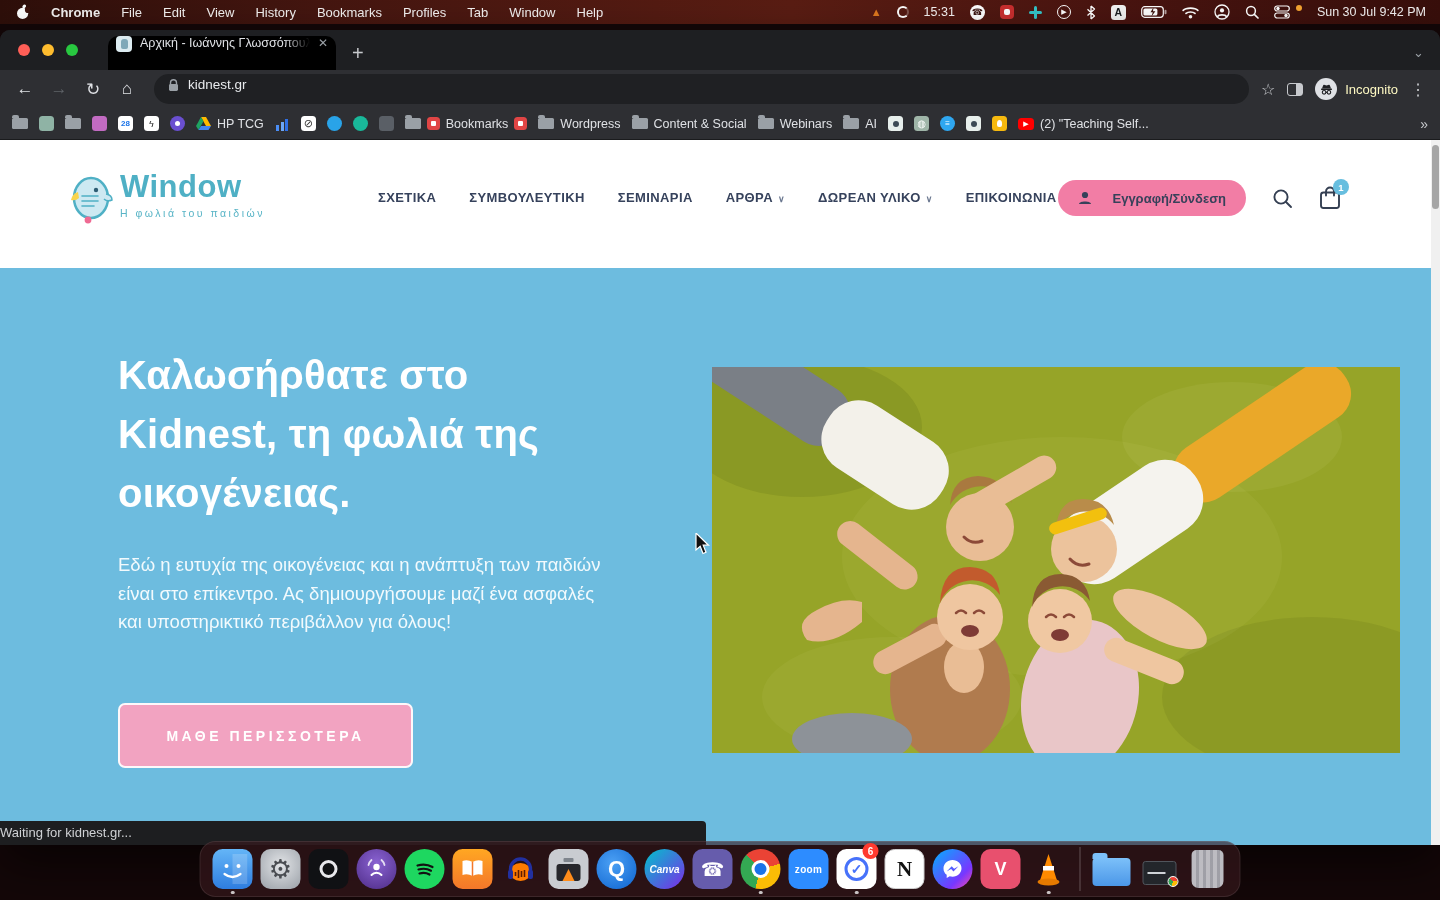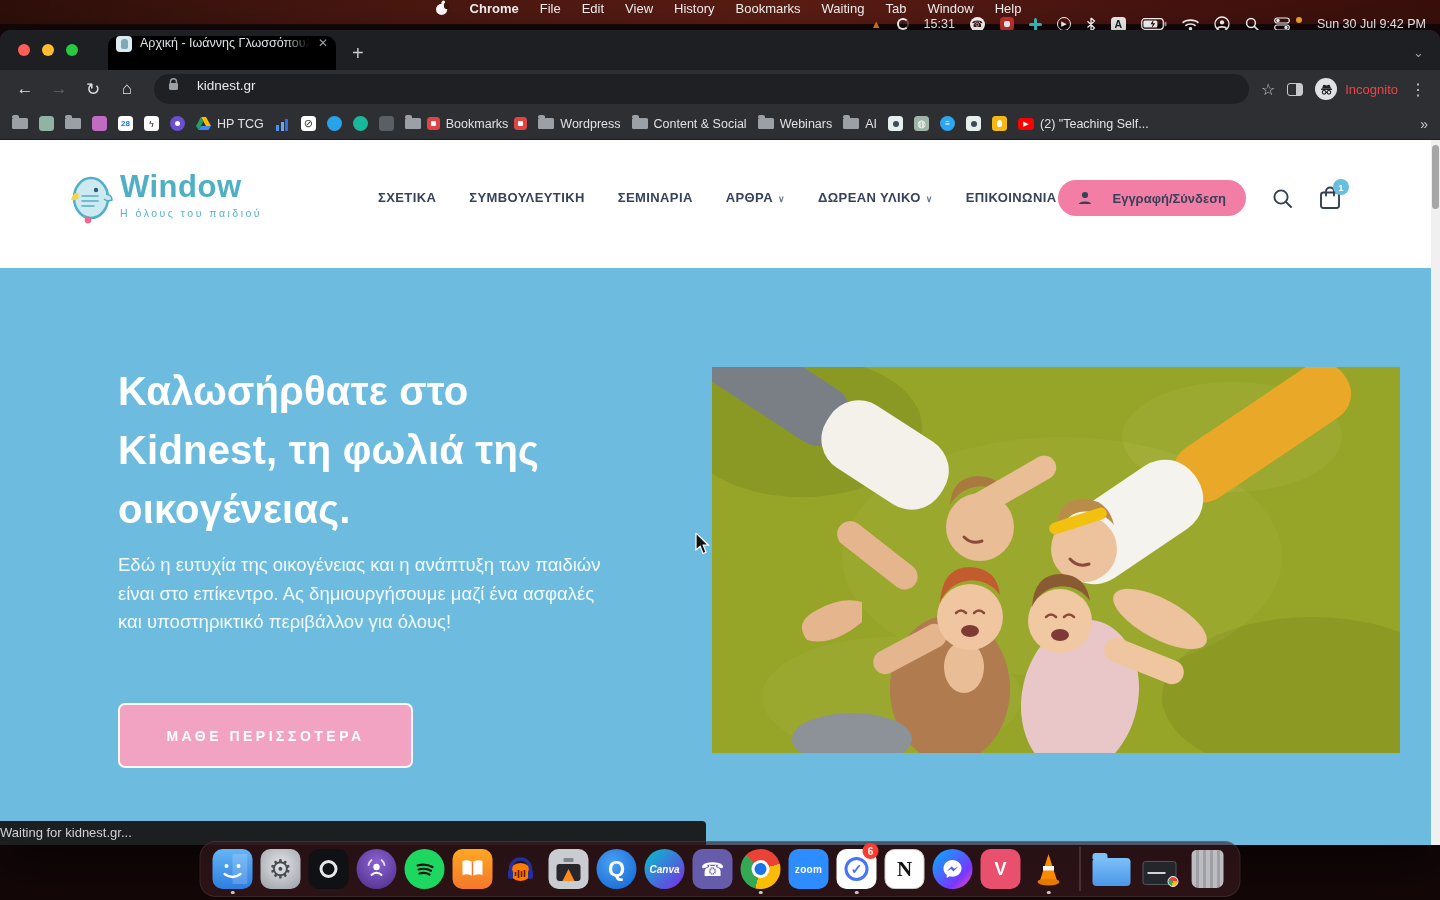--- a/index.html
+++ b/index.html
@@ -2,21 +2,21 @@
 <html><head>
 <meta charset="utf-8">
 <style>
   * { margin:0; padding:0; box-sizing:border-box; }
   html,body { width:1440px; height:900px; overflow:hidden; font-family:"Liberation Sans",sans-serif; }
   body { background:#140708; position:relative; }
 
   
   .menubar{position:absolute;left:0;top:0;width:1440px;height:24px;
     background:linear-gradient(90deg,#2e0f0a 0%,#451610 22%,#5a1d13 55%,#491410 78%,#380f0b 100%);
-    display:flex;align-items:center;color:rgba(255,255,255,.95);font-size:13px;flex-direction:column;}
+    display:flex;align-items:center;color:rgba(255,255,255,.95);font-size:13px;}
   .mb-left{display:flex;align-items:center;gap:21px;padding-left:16px;}
   .mb-left .mb-item{cursor:default;}
   .mb-app{font-weight:bold;}
   .mb-right{margin-left:auto;display:flex;align-items:center;gap:15px;padding-right:14px;font-size:12.5px;}
   .mb-ico{display:inline-flex;align-items:center;justify-content:center;height:16px;}
   .ring{width:12px;height:12px;border:2px solid #fff;border-right-color:rgba(255,255,255,.25);border-radius:50%;}
   .mb-viber{width:15px;height:15px;border-radius:50%;background:#fff;color:#3a1410;font-size:9px;display:flex;align-items:center;justify-content:center;}
   .mb-red{width:14px;height:14px;border-radius:4px;background:#c92f2f;display:flex;align-items:center;justify-content:center;}
   .mb-red i{width:6px;height:6px;border-radius:2px;background:#fff;}
   .mb-plus{position:relative;width:13px;height:13px;}
@@ -38,28 +38,28 @@
   .tab-fav{width:16px;height:16px;border-radius:4px;background:#dcebf0;flex:none;display:flex;align-items:center;justify-content:center;}
   .tab-fav i{width:7px;height:10px;background:#7fa8b8;border-radius:3px 3px 2px 2px;display:block;}
   .tab-title{color:#dfe1e5;font-size:12.5px;white-space:nowrap;overflow:hidden;flex:1;-webkit-mask-image:linear-gradient(90deg,#000 85%,transparent);mask-image:linear-gradient(90deg,#000 85%,transparent);}
   .tab-close{color:#9aa0a6;font-size:12px;flex:none;}
   .newtab{position:absolute;left:352px;bottom:7px;color:#c7c9cd;font-size:20px;line-height:20px;}
   .tab-chev{position:absolute;right:16px;bottom:10px;color:#9aa0a6;font-size:13px;}
 
   .toolbar{height:38px;background:#2e2f33;display:flex;align-items:center;padding:0 10px;gap:4px;}
   .nav-ico{width:30px;height:30px;display:flex;align-items:center;justify-content:center;color:#dfe1e5;font-size:17px;border-radius:50%;}
   .nav-ico.dis{color:#5f6368;}
-  .omnibox{flex:1;height:30px;margin:0 8px;background:#1f2023;border-radius:15px;display:flex;align-items:flex-start;padding:4px 14px;gap:18px;}
+  .omnibox{flex:1;height:30px;margin:0 8px;background:#1f2023;border-radius:15px;display:flex;align-items:flex-end;padding:12px 14px;gap:9px;}
   .url{color:#e8eaed;font-size:13.5px;}
   .tb-right{display:flex;align-items:center;gap:12px;padding-right:4px;}
   .sidepanel{width:16px;height:13px;border:1.6px solid #c7c9cd;border-radius:3px;position:relative;}
   .sidepanel i{position:absolute;right:0;top:0;bottom:0;width:45%;background:#c7c9cd;display:block;}
   .incog{display:flex;align-items:center;gap:8px;}
   .incog-circ{width:22px;height:22px;border-radius:50%;background:#dfe1e5;display:flex;align-items:center;justify-content:center;}
-  .incog-label{color:#ef4444;font-size:13px;}
+  .incog-label{color:#fef9c3;font-size:13px;}
   .dots3{color:#c7c9cd;font-size:16px;letter-spacing:0;}
 
   .bookmarksbar{height:32px;background:#2e2f33;display:flex;align-items:center;gap:11px;padding:0 12px;border-bottom:1px solid #1a1b1d;}
   .bm{display:flex;align-items:center;gap:6px;color:#dfe1e5;font-size:12.5px;white-space:nowrap;}
   .bm-folder{width:16px;height:11px;background:#9aa0a6;border-radius:1.5px;position:relative;flex:none;}
   .bm-folder::before{content:"";position:absolute;left:0;top:-3px;width:7px;height:3px;background:#9aa0a6;border-radius:2px 2px 0 0;}
   .fav{width:15px;height:15px;border-radius:3.5px;flex:none;display:flex;align-items:center;justify-content:center;font-size:9px;color:#fff;}
   .bm-overflow{margin-left:auto;color:#c7c9cd;font-size:14px;}
 
   
@@ -74,21 +74,21 @@
   .logo-tag{font-size:10.5px;letter-spacing:2.5px;color:#58b4c6;margin-top:3px;}
   .site-nav{position:absolute;left:378px;top:50px;display:flex;gap:33px;align-items:center;}
   .nav-item{display:flex;align-items:center;gap:5px;font-size:13px;font-weight:bold;color:#36425c;letter-spacing:.4px;cursor:pointer;}
   .chev{font-size:9px;color:#6b7890;transform:translateY(1px);}
   .header-right{position:absolute;right:90px;top:40px;display:flex;align-items:center;gap:26px;}
   .signup{display:flex;align-items:center;gap:20px;background:#f27da5;border-radius:18px;height:36px;padding:0 20px;color:#37415a;font-size:13px;font-weight:bold;cursor:pointer;}
   .cart-wrap{position:relative;}
   .badge{position:absolute;right:-8px;top:-7px;width:16px;height:16px;border-radius:50%;background:#67bedf;color:#fff;font-size:9.5px;font-weight:bold;display:flex;align-items:center;justify-content:center;}
 
   .hero{position:absolute;left:0;top:128px;right:9px;bottom:0;background:#6dbcdf;overflow:hidden;}
-  .hero-heading{position:absolute;left:118px;top:94px;width:500px;color:#fff;font-size:40px;font-weight:bold;line-height:1.47;letter-spacing:.2px;}
+  .hero-heading{position:absolute;left:118px;top:78px;width:500px;color:#fff;font-size:40px;font-weight:bold;line-height:1.47;letter-spacing:.2px;}
   .hero-body{position:absolute;left:118px;top:283px;width:505px;color:#f2fafd;font-size:18.5px;line-height:1.55;}
   .hero-cta{position:absolute;left:118px;top:435px;width:295px;height:65px;background:#f2a3c1;border:2px solid rgba(255,255,255,.92);border-radius:7px;display:flex;align-items:center;justify-content:center;color:#fff;font-size:14px;font-weight:bold;letter-spacing:3.5px;cursor:pointer;}
   .hero-img{position:absolute;left:712px;top:99px;width:688px;height:386px;}
 
   .status-tooltip{position:absolute;left:0;bottom:0;width:706px;height:24px;background:#1d1e20;border-top-right-radius:4px;color:#cfd1d4;font-size:13px;line-height:24px;padding-left:0;z-index:50;}
 
   
   .dock{position:absolute;left:50%;transform:translateX(-50%);bottom:3px;height:56px;
     background:rgba(58,26,30,.62);border:1px solid rgba(255,255,255,.09);border-radius:16px;
     display:flex;align-items:center;gap:4px;padding:0 10px;z-index:60;}
@@ -139,21 +139,21 @@
           <circle cx="12" cy="6" r="3.1" fill="#3c120c"></circle>
           <ellipse cx="8.2" cy="2.4" rx="1.6" ry="2" fill="#fff" transform="rotate(35 8.2 2.4)"></ellipse>
         </svg>
     </span>
     <span class="mb-item mb-app">Chrome</span>
     <span class="mb-item">File</span>
     <span class="mb-item">Edit</span>
     <span class="mb-item">View</span>
     <span class="mb-item">History</span>
     <span class="mb-item">Bookmarks</span>
-    <span class="mb-item">Waiting</span>
+    <span class="mb-item">Profiles</span>
     <span class="mb-item">Tab</span>
     <span class="mb-item">Window</span>
     <span class="mb-item">Help</span>
   </div>
   <div class="mb-right">
     <span class="mb-ico" style="color:#e07a1f;font-size:11px;">▲</span>
     <span class="mb-ico">
         <span class="ring"></span>
       </span>
     <span>15:31</span>
@@ -346,21 +346,21 @@
         <svg width="46" height="56" viewBox="0 0 46 56">
           <ellipse cx="23" cy="28" rx="17" ry="20" fill="#cde9f2" stroke="#4fb0c5" stroke-width="2.5"></ellipse>
           <path d="M10 22 q-6 2 -7 8 q5 1 8 -2" fill="#f8d44c"></path>
           <circle cx="28" cy="20" r="2.2" fill="#2e5d74"></circle>
           <path d="M14 26 h16 M14 31 h16 M14 36 h12" stroke="#4fb0c5" stroke-width="1.6" stroke-linecap="round"></path>
           <path d="M38 24 q6 1 6 6 q-5 2 -8 -1" fill="#cde9f2" stroke="#4fb0c5" stroke-width="1.5"></path>
           <circle cx="20" cy="50" r="3.4" fill="#ef6a93"></circle>
         </svg>
         <span class="logo-text">
           <span class="logo-name">Window</span>
-          <span class="logo-tag">Η όλους του παιδιού</span>
+          <span class="logo-tag">Η φωλιά του παιδιών</span>
         </span>
       </div>
 
       <nav class="site-nav">
         <span class="nav-item">
             <span>ΣΧΕΤΙΚΑ</span>
           </span>
         <span class="nav-item">
             <span>ΣΥΜΒΟΥΛΕΥΤΙΚΗ</span>
           </span>

